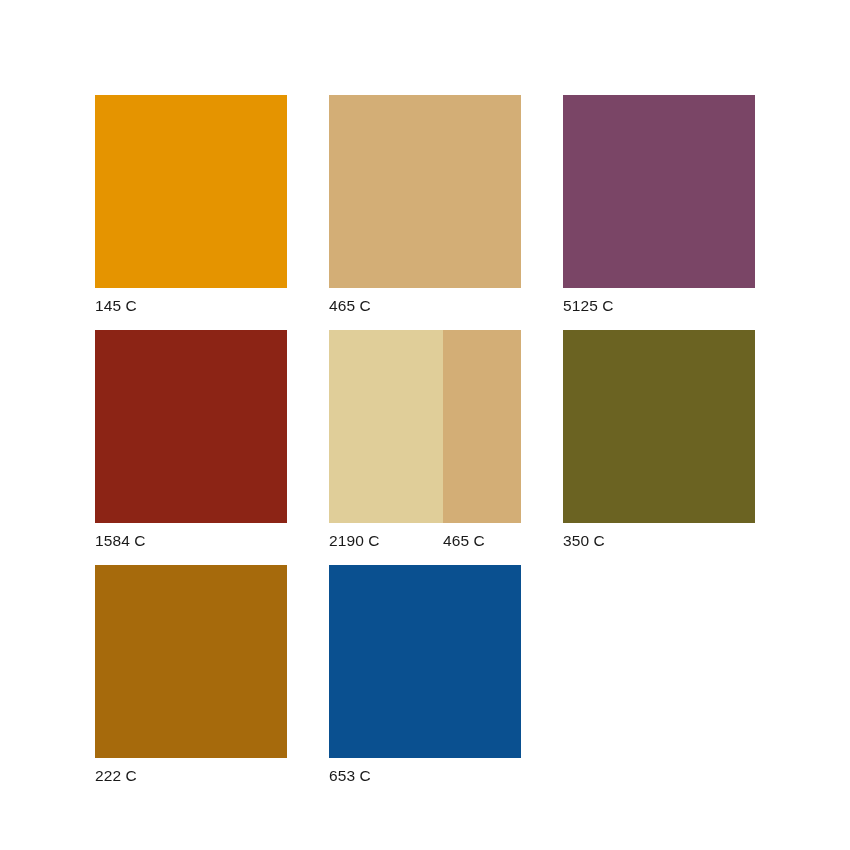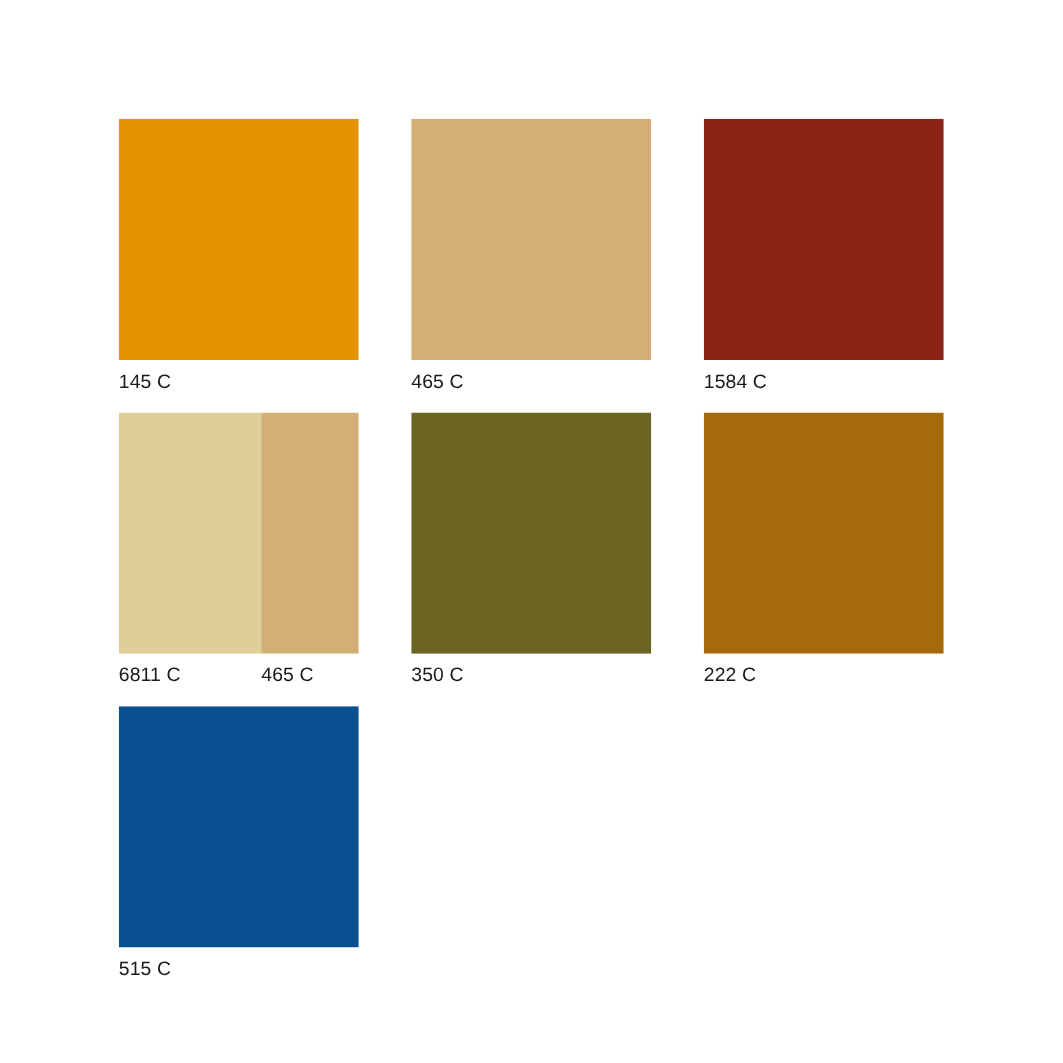--- a/index.html
+++ b/index.html
@@ -112,33 +112,41 @@
       <div class="swatch-cell">
         <div class="swatch-chip">
           <div class="swatch-fill part-a" style="background-color: rgb(211, 174, 118);"></div>
         </div>
         <div class="swatch-labels single">
           <div class="swatch-label label-a">465 C</div>
         </div>
       </div>
       <div class="swatch-cell">
         <div class="swatch-chip">
+          <div class="swatch-fill part-a" style="background-color: rgb(122, 69, 102);"></div>
+        </div>
+        <div class="swatch-labels single">
+          <div class="swatch-label label-a">5125 C</div>
+        </div>
+      </div>
+      <div class="swatch-cell">
+        <div class="swatch-chip">
           <div class="swatch-fill part-a" style="background-color: rgb(140, 36, 21);"></div>
         </div>
         <div class="swatch-labels single">
           <div class="swatch-label label-a">1584 C</div>
         </div>
       </div>
       <div class="swatch-cell">
         <div class="swatch-chip split">
           <div class="swatch-fill part-a" style="background-color: rgb(224, 206, 153);"></div>
           <div class="swatch-fill part-b" style="background-color: rgb(211, 174, 118);"></div>
         </div>
         <div class="swatch-labels dual">
-          <div class="swatch-label label-a">6811 C</div>
+          <div class="swatch-label label-a">2190 C</div>
           <div class="swatch-label label-b">465 C</div>
         </div>
       </div>
       <div class="swatch-cell">
         <div class="swatch-chip">
           <div class="swatch-fill part-a" style="background-color: rgb(107, 99, 34);"></div>
         </div>
         <div class="swatch-labels single">
           <div class="swatch-label label-a">350 C</div>
         </div>
@@ -149,17 +157,17 @@
         </div>
         <div class="swatch-labels single">
           <div class="swatch-label label-a">222 C</div>
         </div>
       </div>
       <div class="swatch-cell">
         <div class="swatch-chip">
           <div class="swatch-fill part-a" style="background-color: rgb(10, 80, 144);"></div>
         </div>
         <div class="swatch-labels single">
-          <div class="swatch-label label-a">515 C</div>
+          <div class="swatch-label label-a">653 C</div>
         </div>
       </div>
     </div>
 </div>
 
 </body></html>

